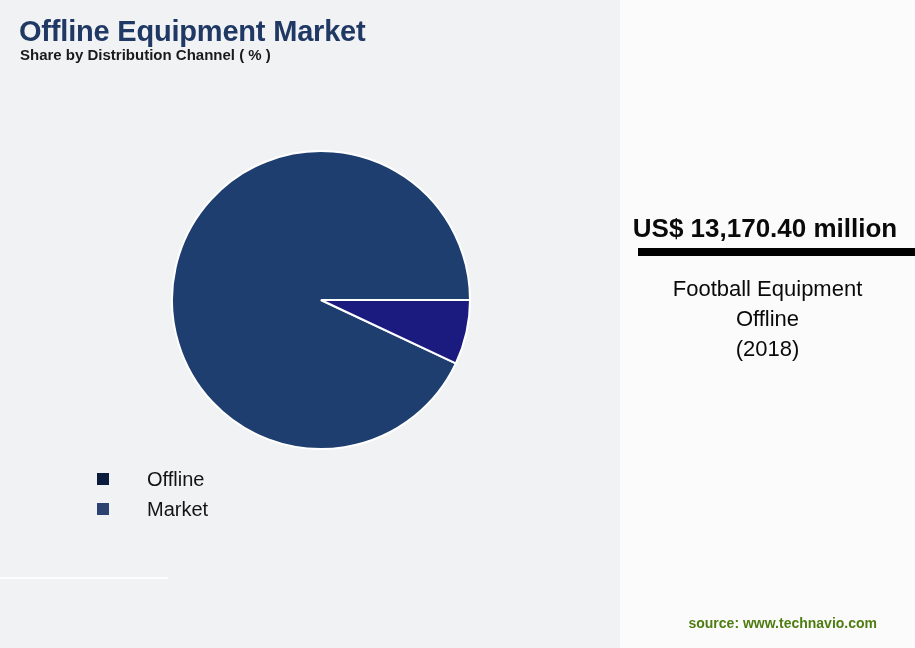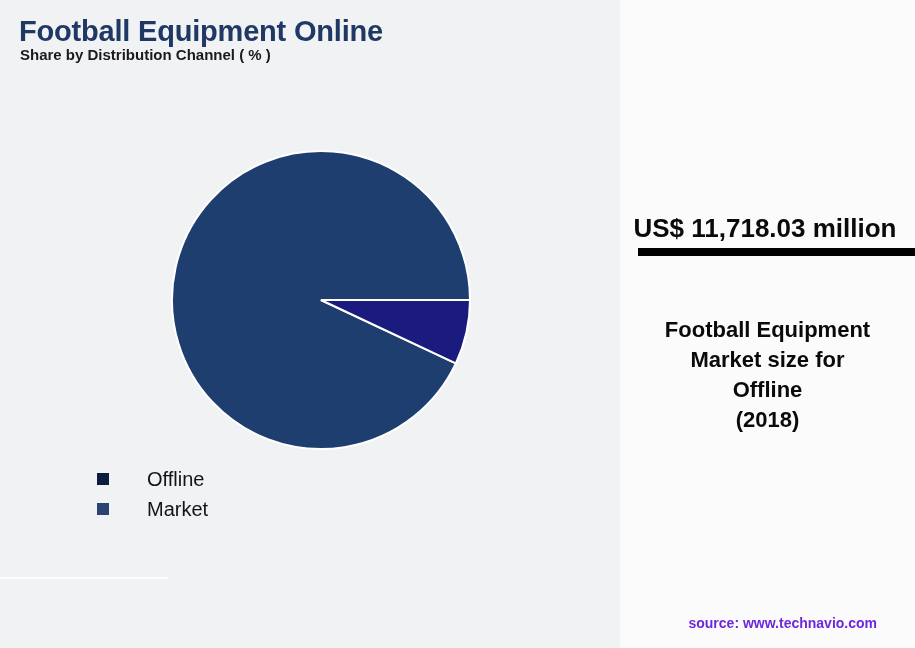--- a/index.html
+++ b/index.html
@@ -123,45 +123,44 @@
     height: 8px;
     background: #000000;
   }
   #callout-desc {
     position: absolute;
     left: 14px;
     right: 14px;
     top: 274px;
     text-align: center;
     font-size: 22px;
-    font-weight: bold;
+    font-weight: normal;
     color: #0a0a0a;
     line-height: 1.36;
-    margin-top: 41px;
   }
   #source-note {
     position: absolute;
     left: 0;
     right: 38px;
     top: 615px;
     text-align: right;
     font-size: 14px;
     font-weight: bold;
-    color: #6d28d9;
+    color: #4d7c0f;
     white-space: nowrap;
   }
 </style>
 </head>
 <body style="background: rgb(241, 242, 244);">
 
 <div id="root" style="background: rgb(241, 242, 244);">
 
   <div id="chart-panel">
 
-    <div id="chart-title" style="color: rgb(31, 56, 100);">Football Equipment Online</div>
+    <div id="chart-title" style="color: rgb(31, 56, 100);">Offline Equipment Market</div>
 
     <div id="chart-subtitle">Share by Distribution Channel ( % )</div>
 
     <div id="pie-wrap">
       <svg id="pie-svg" viewBox="0 0 300 300">
         <g id="pie-slices">
             <path d="M 150 150 L 299.00 150.00 A 149 149 0 1 0 284.82 213.44 Z" fill="#1d3e6e" stroke="#ffffff" stroke-width="2"></path>
             <path d="M 150 150 L 284.82 213.44 A 149 149 0 0 0 299.00 150.00 Z" fill="#1b1a7e" stroke="#ffffff" stroke-width="2"></path>
           </g>
       </svg>
@@ -176,27 +175,26 @@
         <span class="legend-swatch" style="background: rgb(44, 66, 112);"></span>
         <span class="legend-label">Market</span>
       </div>
     </div>
 
     <div id="bottom-rule"></div>
   </div>
 
   <div id="callout-panel" style="background: rgb(251, 251, 252);">
 
-    <div id="callout-value">US$ 11,718.03 million</div>
+    <div id="callout-value">US$ 13,170.40 million</div>
 
     <div id="callout-divider" style="background: rgb(0, 0, 0);"></div>
 
     <div id="callout-desc">
       <div>Football Equipment</div>
-      <div>Market size for</div>
       <div>Offline</div>
       <div>(2018)</div>
     </div>
 
     <div id="source-note">source: www.technavio.com</div>
   </div>
 
 </div>
 
 </body></html>

